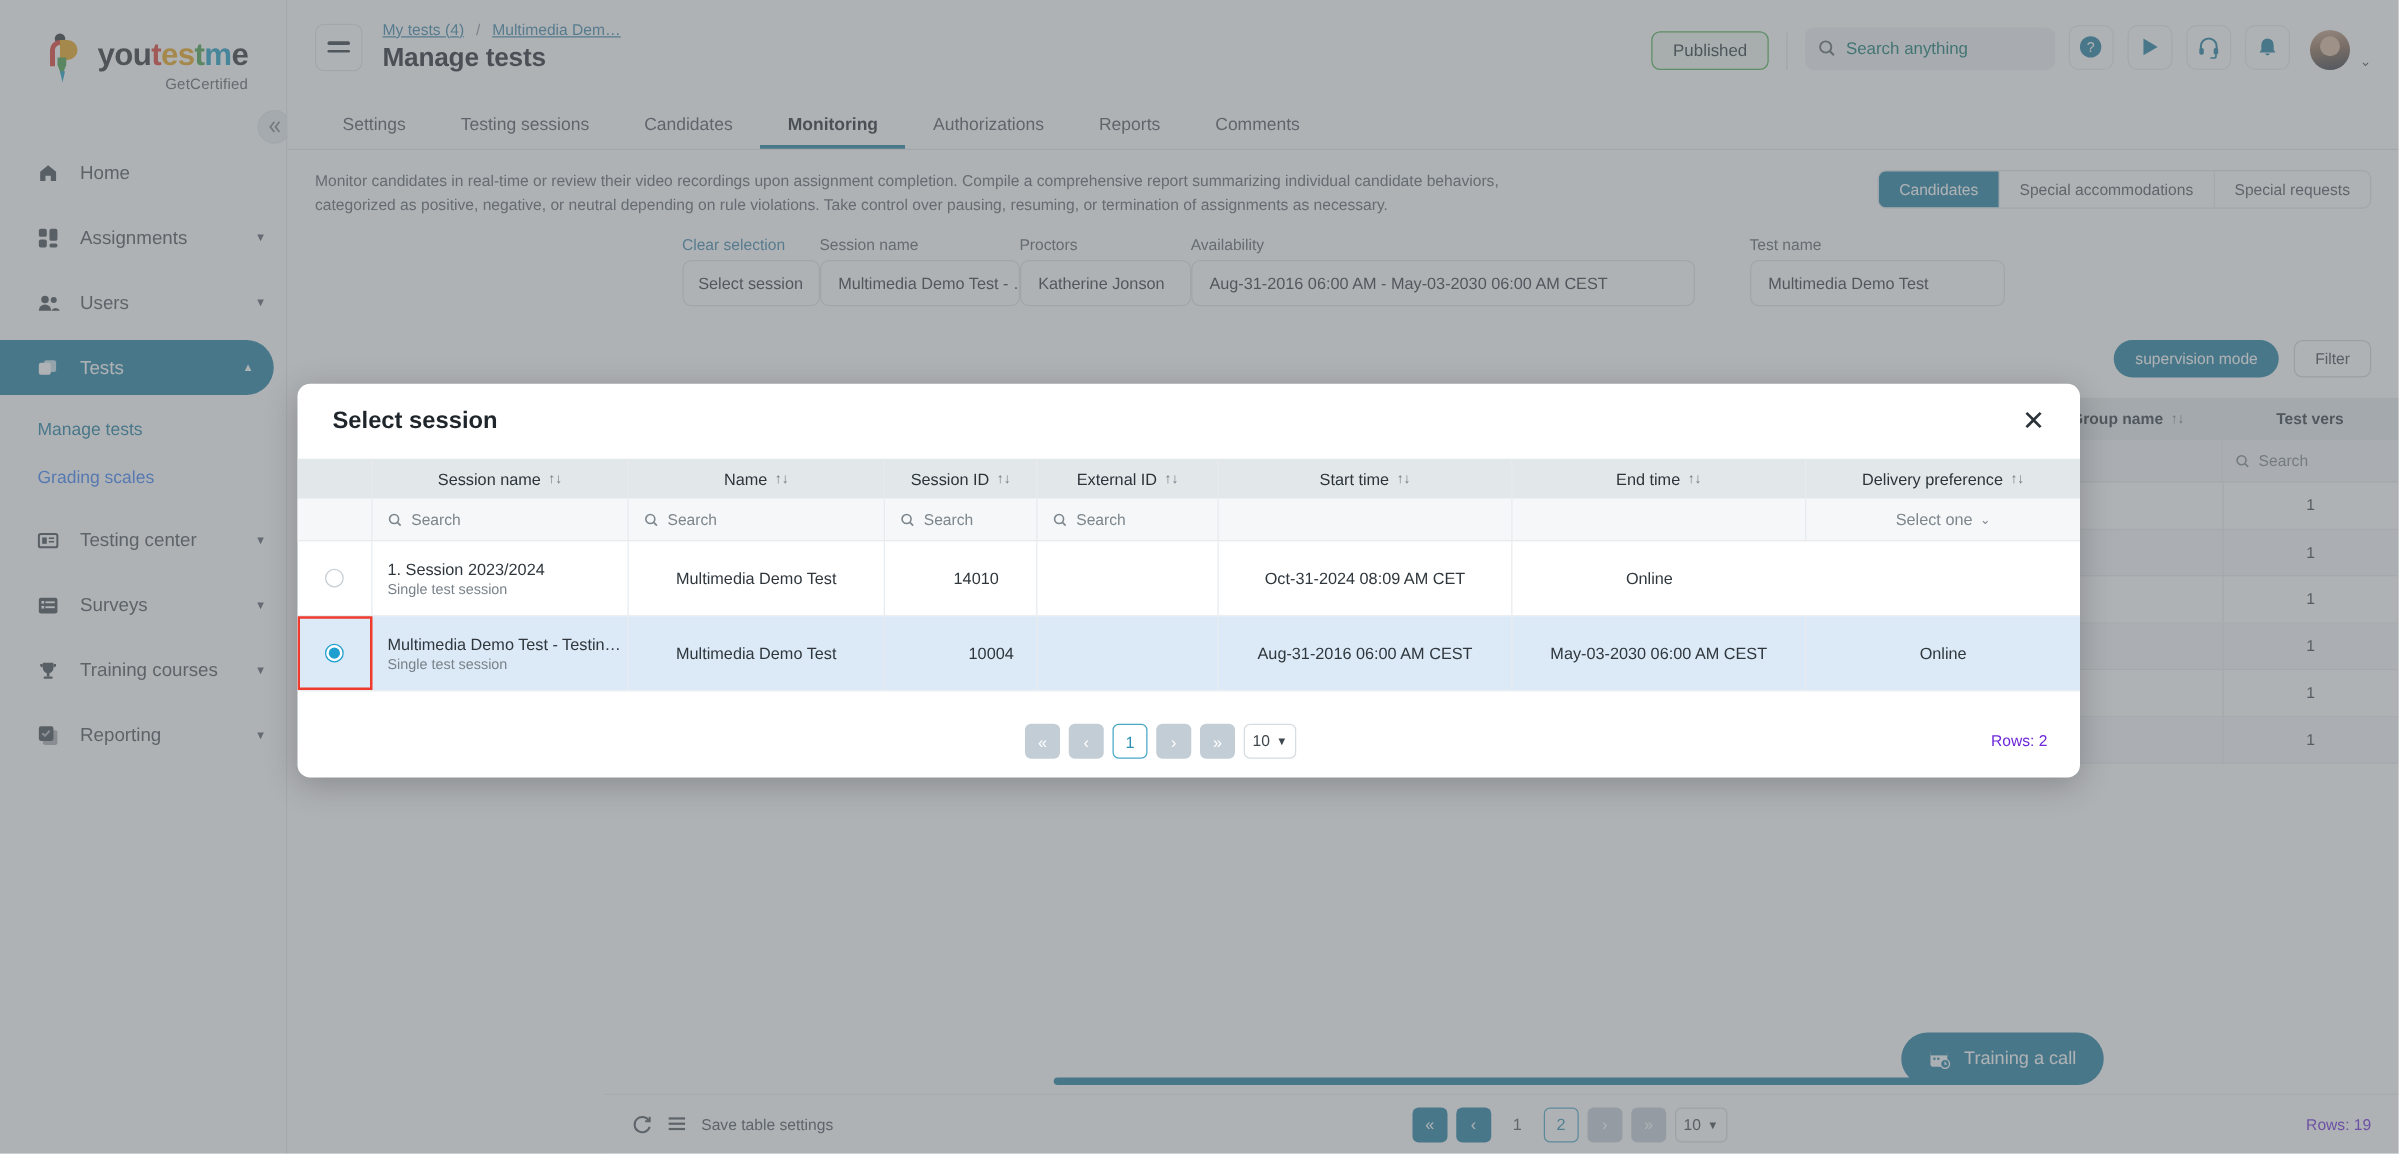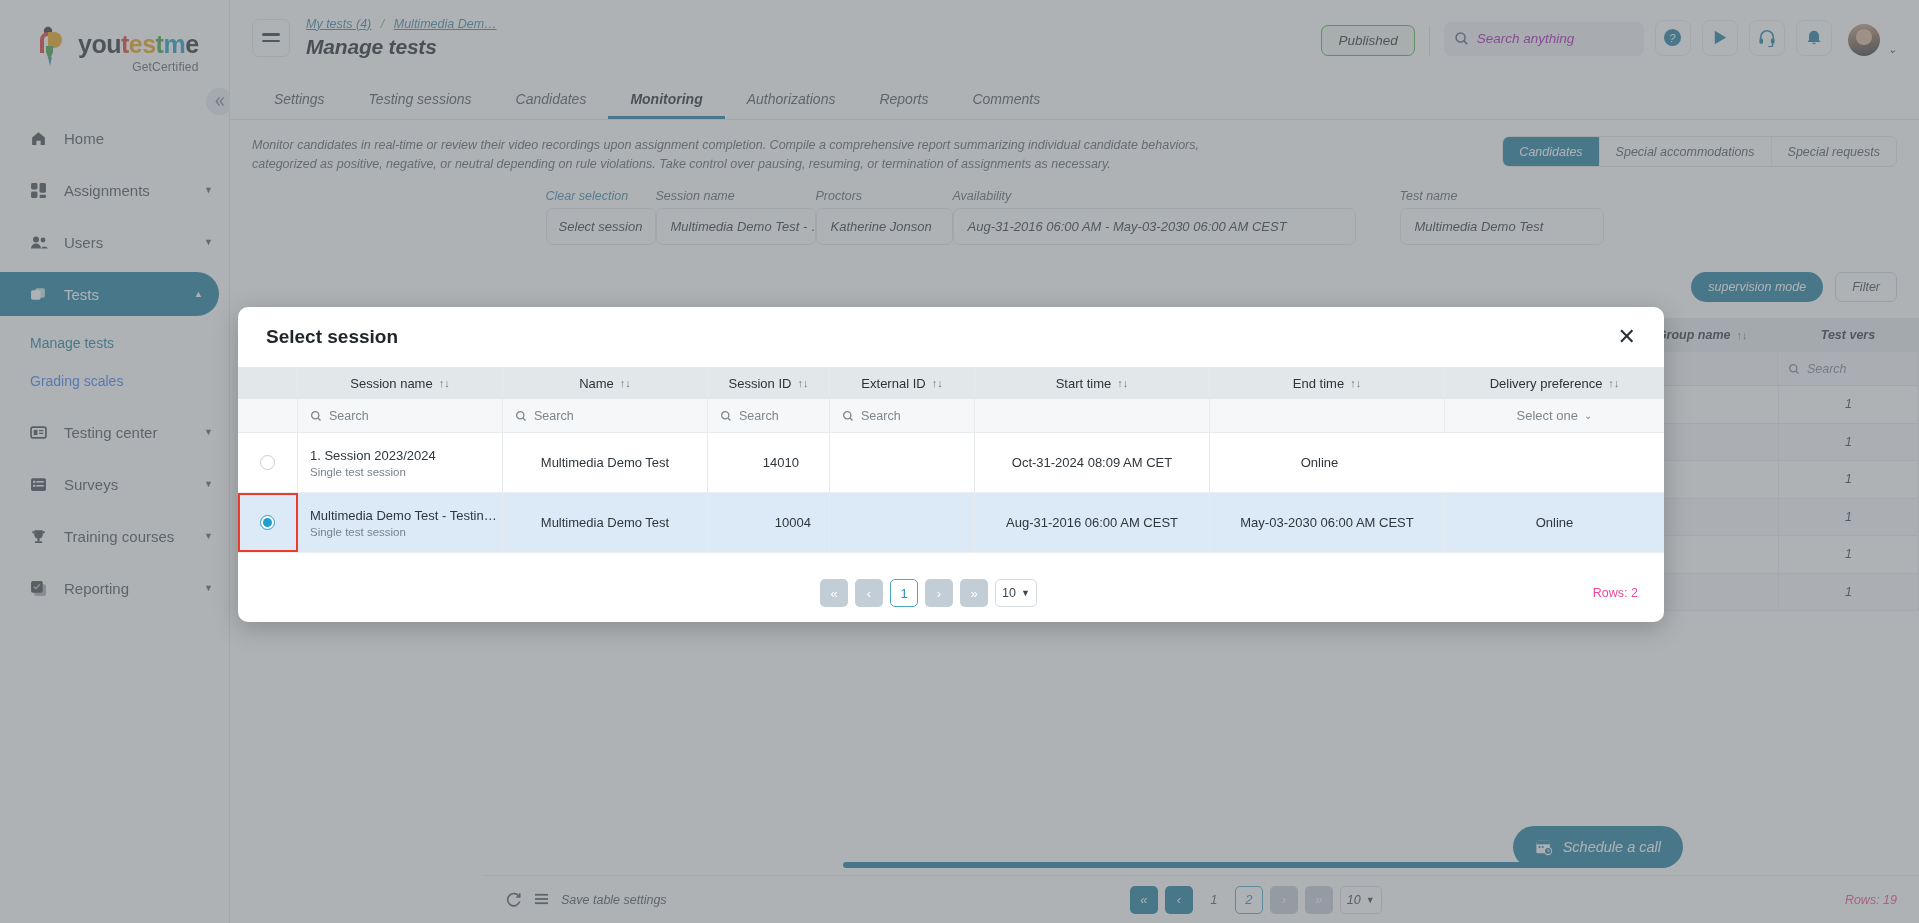--- a/index.html
+++ b/index.html
@@ -46,21 +46,21 @@
   }
   .nav-item .ic { width:24px; flex:none; display:flex; align-items:center; color:#424a4f; }
   .nav-item .lbl { flex:1; margin-left:10px; }
   .nav-item .caret { font-size:9px; color:#59626a; }
   .nav-item.active { background:#1c7d9e; color:#fff; border-radius:0 24px 24px 0; margin-right:10px; }
   .nav-item.active .ic, .nav-item.active .caret { color:#fff; }
   .nav-sub { padding-left:30px; height:38px; display:flex; align-items:center; font-size:14px; color:#3b82f6; cursor:pointer;}
   .nav-sub.sel { color:#1c7d9e; }
 
   
-  #main { position:absolute; left:230px; top:0; right:0; bottom:0; background:#fff;font-style:italic; }
+  #main { position:absolute; left:230px; top:0; right:0; bottom:0; background:#fff; }
   #topbar { height:75px; display:flex; align-items:center; padding:0 22px; }
   .hamburger {
     width:38px; height:38px; border:1px solid #e3e7ea; border-radius:7px;
     display:flex; flex-direction:column; align-items:center; justify-content:center; gap:4px; cursor:pointer;
   }
   .hamburger span { display:block; background:#30383d; height:2.5px; border-radius:2px; }
   .hamburger span:nth-child(1){ width:18px; } .hamburger span:nth-child(2){ width:18px; }
   .title-block { margin-left:16px; }
   .breadcrumb { font-size:12.5px; color:#3d86a8; }
   .breadcrumb a { color:#3d86a8; text-decoration:underline; cursor:pointer;}
@@ -70,21 +70,21 @@
   .topright { margin-left:auto; display:flex; align-items:flex-end; gap:0; }
   .badge-published {
     border:1px solid #4caf50; color:#263238; background:rgba(76,175,80,0.10);
     border-radius:7px; padding:7px 16px; font-size:13.5px; cursor:pointer;
   }
   .vsep { width:1px; height:30px; background:#dfe3e6; margin:0 14px; }
   .searchbox {
     width:200px; height:34px; border-radius:7px; background:#f0f2f4;
     display:flex; align-items:center; padding:0 10px; gap:8px; cursor:text;
   }
-  .searchbox .ph { color:#a21caf; font-size:13.5px; }
+  .searchbox .ph { color:#0f766e; font-size:13.5px; }
   .icon-btn {
     width:36px; height:36px; border:1px solid #e6eaed; border-radius:8px;
     display:flex; align-items:center; justify-content:center; margin-left:11px; cursor:pointer;
     color:#1c7d9e;
   }
   .avatar {
     width:32px; height:32px; border-radius:50%; margin-left:16px; overflow:hidden;
     background:linear-gradient(170deg,#c5a48c 0%,#8a6a53 45%,#2e3742 100%); position:relative; cursor:pointer;
   }
   .avatar:after{ content:""; position:absolute; left:8px; top:5px; width:16px; height:16px; border-radius:50%; background:#d9b79c;}
@@ -136,21 +136,21 @@
   
   #footer { position:absolute; left:253px; right:0; bottom:0; height:48px; display:flex; align-items:center; padding:0 22px; background:#fff; border-top:1px solid #eceff1;}
   .foot-left { display:flex; align-items:center; gap:12px; font-size:12.5px; color:#4b545b; cursor:pointer;}
   .pager { margin:0 auto; display:flex; align-items:center; gap:7px; }
   .pg { width:28px; height:28px; border-radius:5px; display:flex; align-items:center; justify-content:center; font-size:13px; cursor:pointer;}
   .pg.fill { background:#1c7d9e; color:#fff; }
   .pg.grey { background:#c3cdd5; color:#fff; }
   .pg.plain { color:#51595f; }
   .pg.cur { border:1px solid #4aa7c6; color:#2d8fb4; }
   .sel-10 { border:1px solid #d6dcdf; border-radius:5px; height:28px; padding:0 6px; display:flex; align-items:center; gap:5px; font-size:12.5px; color:#3e474d; cursor:pointer;}
-  .rows-count { font-size:12.5px; color:#ec4899; }
+  .rows-count { font-size:12.5px; color:#6d28d9; }
 
   .schedule-btn {
     position:absolute; right:236px; bottom:55px; background:#1c7d9e; color:#fff;
     border-radius:22px; height:42px; padding:0 22px; display:flex; align-items:center; gap:10px;
     font-size:14.5px; z-index:40; cursor:pointer;
   }
 
   
   #modal {
     position:absolute; z-index:100; left:238px; top:307px; width:1426px; height:315px;
@@ -703,21 +703,21 @@
 
     <div class="schedule-btn">
       <svg width="18" height="18" viewBox="0 0 20 20">
           <rect x="1.5" y="3" width="15" height="14" rx="1.8" fill="#fff" opacity="0.95"></rect>
           <rect x="1.5" y="3" width="15" height="4" fill="#1c7d9e"></rect>
           <rect x="4" y="9" width="2" height="2" fill="#1c7d9e"></rect>
           <rect x="7.5" y="9" width="2" height="2" fill="#1c7d9e"></rect>
           <circle cx="14.5" cy="14.5" r="4" fill="#1c7d9e" stroke="#fff" stroke-width="1.2"></circle>
           <path d="M14.5 12.6 v2.1 h1.6" stroke="#fff" stroke-width="1.1" fill="none"></path>
         </svg>
-      <span>Schedule a call</span>
+      <span>Training a call</span>
     </div>
 
     <div id="footer">
       <div class="foot-left">
         <svg width="17" height="17" viewBox="0 0 18 18">
             <path d="M15 6 A6.5 6.5 0 1 0 15.6 11" stroke="#4b545b" stroke-width="1.7" fill="none"></path>
             <path d="M15.6 2.5 V6.4 H11.8" stroke="#4b545b" stroke-width="1.7" fill="none"></path>
           </svg>
         <svg width="15" height="15" viewBox="0 0 16 16">
             <rect x="1" y="2" width="14" height="1.9" fill="#4b545b"></rect>

